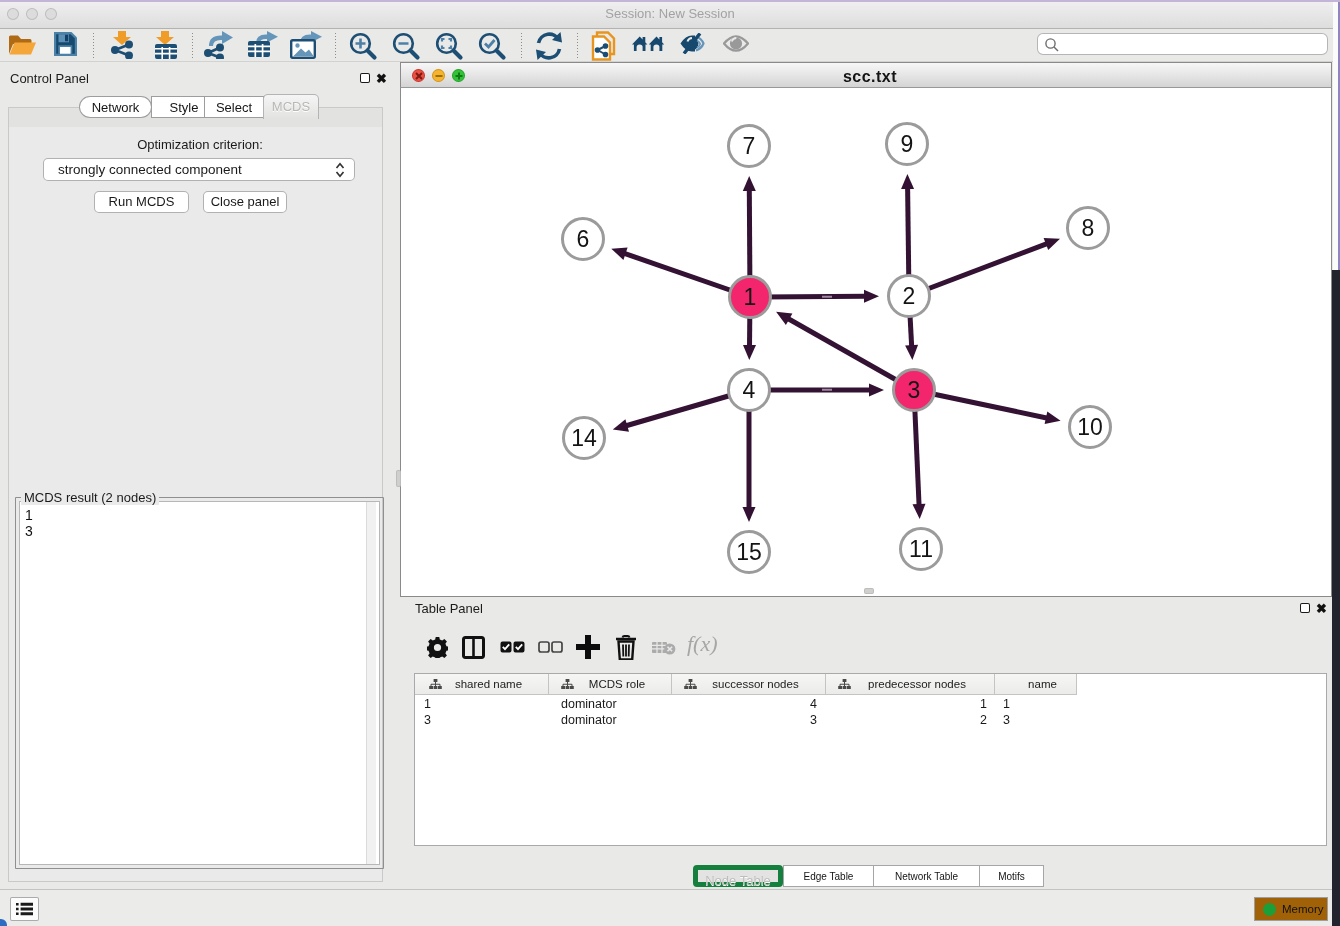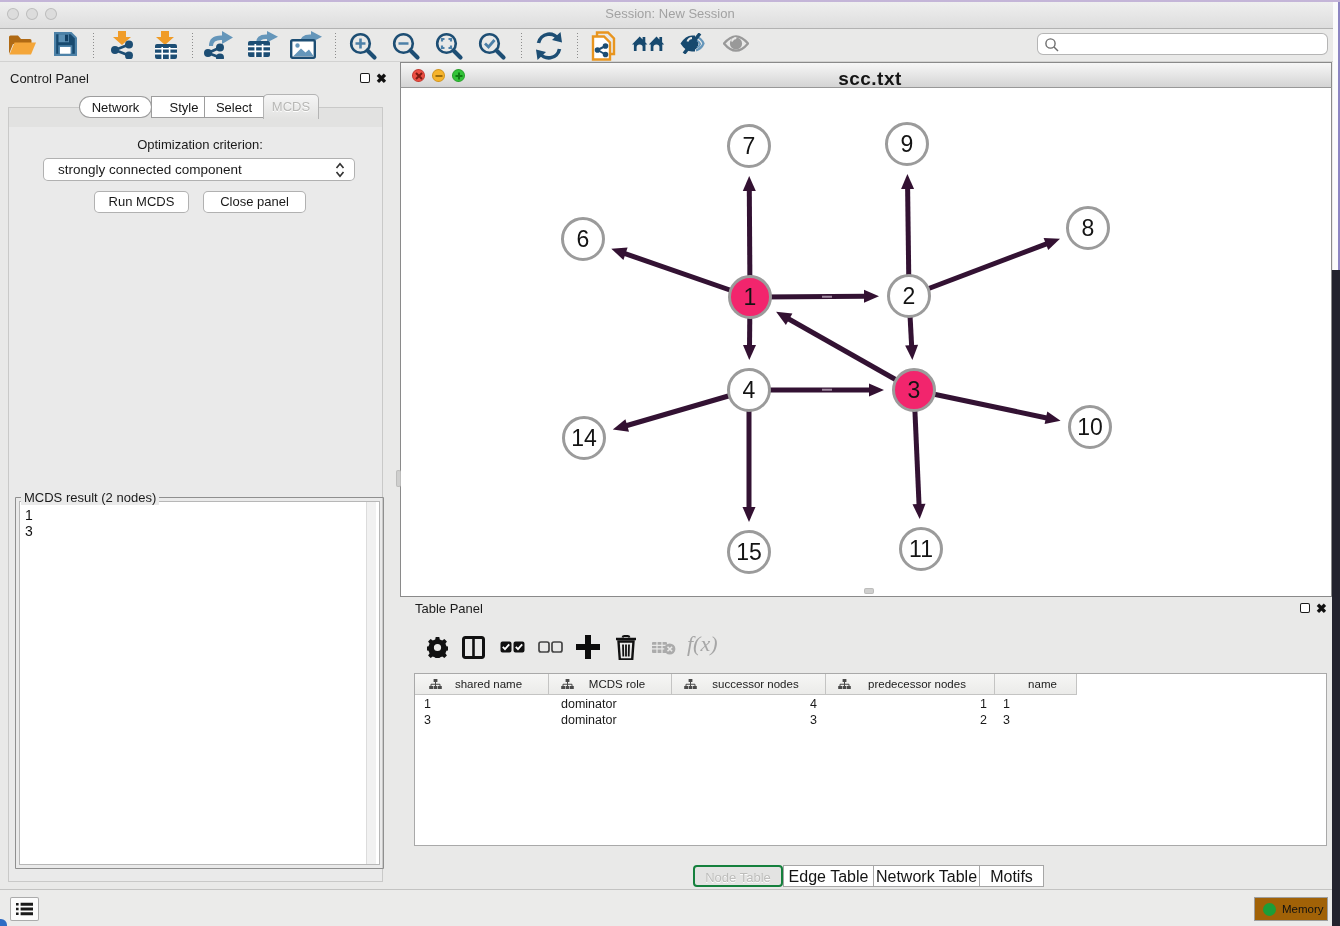--- a/index.html
+++ b/index.html
@@ -37,32 +37,32 @@
 .btn { position:absolute; top:191px; height:22px; background:#fff; border:1px solid #b1b1b1; border-radius:5px; font-size:13px; color:#1a1a1a; text-align:center; line-height:20px; }
 #fieldset { left:15px; top:497px; width:369px; height:372px; border:1px solid #8f8f8f; border-radius:1px; }
 #fslegend { left:21px; top:490px; background:#eaeaea; padding:0 3px; font-size:13px; color:#1a1a1a; }
 #fswhite { left:19px; top:501px; width:361px; height:364px; background:#fff; border:1px solid #b7b7b7; }
 #fstext { left:25px; top:507px; font-size:14px; line-height:16px; color:#111; }
 #fsscroll { left:366px; top:502px; width:10px; height:362px; background:#f1f1f1; border-left:1px solid #dcdcdc; }
 
 
 #netwin { left:400px; top:62px; width:932px; height:535px; border:1px solid #8a8a8a; background:#fff; }
 #nettitle { left:400px; top:62px; width:932px; height:26px; background:linear-gradient(#f7f7f7,#d4d4d4); border:1px solid #8a8a8a; border-bottom:1px solid #989898; }
-#nettext { position:absolute; top:68px; left:404px; width:932px; text-align:center; font-size:19px; font-weight:bold; color:#141414; letter-spacing:0.5px; }
+#nettext { position:absolute; top:68px; left:404px; width:932px; text-align:center; font-size:16px; font-weight:bold; color:#141414; letter-spacing:0.5px; }
 .mac { position:absolute; top:69px; width:13px; height:13px; border-radius:50%; }
 #netcanvas { left:402px; top:89px; width:929px; height:507px; background:#fff; }
 
 
 #tpanel { left:400px; top:597px; width:932px; height:292px; background:#e9e9e8; }
 #tptitle { left:415px; top:601px; font-size:13px; color:#1c1c1c; }
 #ttable { left:414px; top:673px; width:913px; height:173px; background:#fff; border:1px solid #a9a9a9; }
 .th { position:absolute; top:674px; height:21px; background:linear-gradient(#f6f6f5,#ebebe9); border-right:1px solid #c4c4c3; border-bottom:1px solid #c4c4c3; font-size:11.5px; color:#1b1b1b; text-align:center; line-height:20px; padding-left:14px; }
 .td { position:absolute; font-size:12.5px; color:#1a1a1a; height:16px; line-height:16px; }
-.btab { position:absolute; top:865px; height:22px; background:#fff; border:1px solid #a6a6a6; font-size:16px; color:#141414; text-align:center; line-height:21px; }
-#btabsel { position:absolute; top:865px; height:22px; background:#e3e3e2; border:2px solid #15803d; border-radius:4px; font-size:13px; color:#bdbdbb; text-shadow:0 1px 0 #fdfdfd; text-align:center; line-height:21px; }
+.btab { position:absolute; top:865px; height:22px; background:#fff; border:1px solid #a6a6a6; font-size:10px; color:#141414; text-align:center; line-height:21px; }
+#btabsel { position:absolute; top:865px; height:22px; background:#e3e3e2; border:5px solid #15803d; border-radius:4px; font-size:13px; color:#bdbdbb; text-shadow:0 1px 0 #fdfdfd; text-align:center; line-height:21px; }
 
 
 #statusbar { left:0; top:889px; width:1333px; height:37px; background:#ebebea; border-top:1px solid #c3c3c2; }
 #listbtn { left:10px; top:897px; width:29px; height:24px; background:#fcfcfc; border:1px solid #ababab; border-radius:2px; }
 #membtn { left:1254px; top:897px; width:74px; height:24px; background:#a16207; border:1px solid #9e9e9e; font-size:11.5px; color:#111; }
 #bluedot { left:0; top:919px; width:7px; height:7px; background:#2e6cc4; border-radius:0 6px 0 0; }
 svg { display:block; }
 </style></head>
 <body>
 
@@ -210,21 +210,21 @@
 <div class="tab" style="left:151px; width:66px;">Style</div>
 <div class="tab" style="left:204px; width:60px;">Select</div>
 <div id="tabmcds" style="left:263px; width:56px;">MCDS</div>
 <div class="abs" id="optlabel">Optimization criterion:</div>
 <div class="abs" id="dropdown">strongly connected component
 <svg style="position:absolute; right:9px; top:3px;" width="10" height="16" viewBox="0 0 10 16">
       <path d="M1.5 6 L5 1.8 L8.5 6 M1.5 10 L5 14.2 L8.5 10" fill="none" stroke="#333" stroke-width="1.7"></path>
     </svg>
 </div>
 <div class="btn" style="left:94px; width:95px;">Run MCDS</div>
-<div class="btn" style="left:203px; width:103px;">Close panel</div>
+<div class="btn" style="left:203px; width:84px;">Close panel</div>
 <div class="abs" id="fieldset"></div>
 <div class="abs" id="fswhite"></div>
 <div class="abs" id="fsscroll"></div>
 <div class="abs" id="fslegend">MCDS result (2 nodes)</div>
 <div class="abs" id="fstext">1<br>3</div>
 
 <div class="abs" id="netwin"></div>
 <div class="abs" id="nettitle"></div>
 <div id="nettext">scc.txt</div>
 <div class="mac" style="left:412px; background:#ed4f43; border:1px solid #c23a32;"></div>

